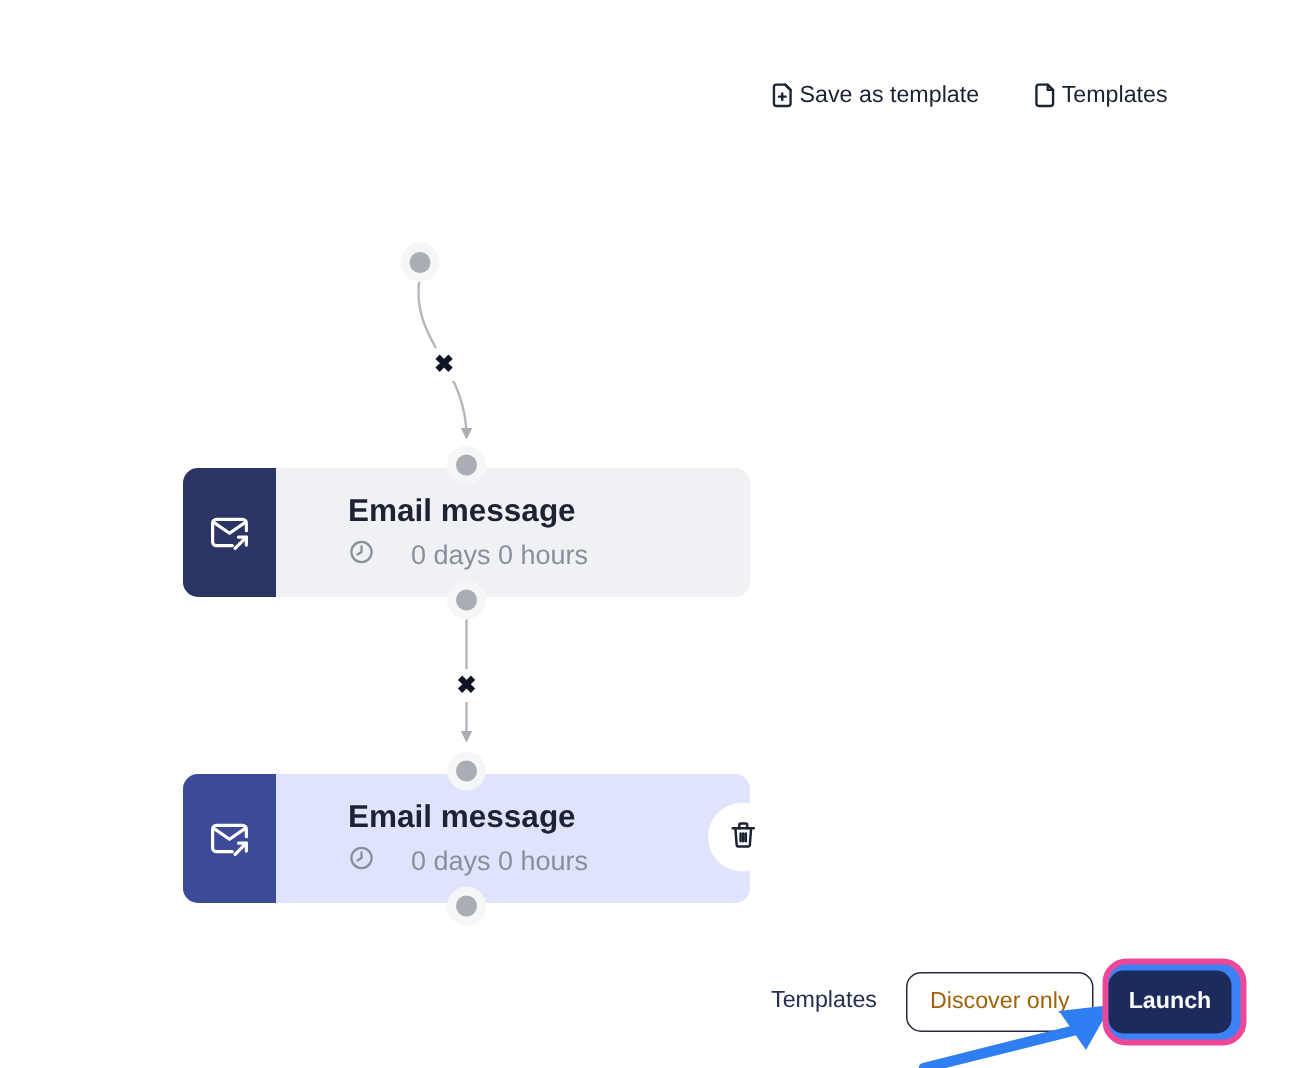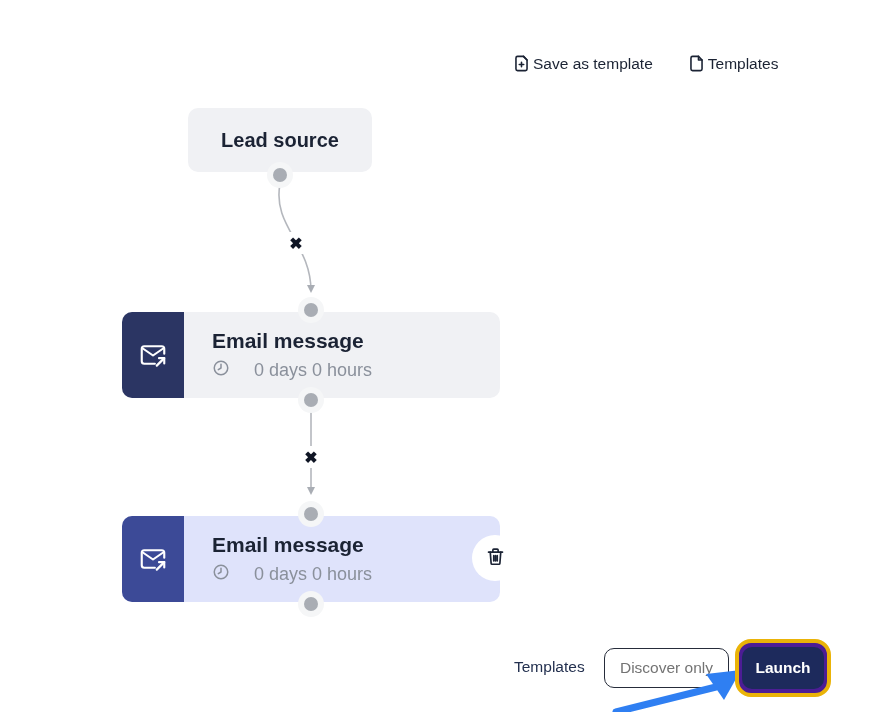--- a/index.html
+++ b/index.html
@@ -60,21 +60,21 @@
   .step-iconbox {
     width: 62px; height: 86px;
     border-radius: 10px 0 0 10px;
     background: #2b3563;
     display: flex;
     align-items: center;
     justify-content: center;
     flex: 0 0 62px;
   }
   .step-1 .step-iconbox { background: #3c4a97; }
-  .step-body { padding-left: 28px; }
+  .step-body { padding-left: 28px; margin-left: 20px; }
   .step-title {
     font-size: 21px;
     font-weight: 700;
     color: #1b2334;
     line-height: 1.25;
   }
   .step-delay {
     display: flex;
     align-items: center;
     gap: 24px;
@@ -132,34 +132,33 @@
     cursor: pointer;
   }
   .btn-discover {
     position: absolute;
     left: 604px; top: 648px;
     width: 125px; height: 40px;
     background: #ffffff;
     border: 1.4px solid #262c3a;
     border-radius: 10px;
     font-size: 15.5px;
-    color: #737373;
+    color: #a16207;
     font-family: inherit;
     cursor: pointer;
   }
   .launch-ring {
     position: absolute;
     left: 735px; top: 639px;
     width: 96px; height: 58px;
-    border: 4px solid #eab308;
+    border: 4px solid #ec4899;
     border-radius: 16px;
-    background: #4c1d95;
-    display: flex;
-    align-items: center;
-    justify-content: center;
+    background: #3b82f6;
+    display: flex;
+    align-items: center;
     z-index: 5;
   }
   .btn-launch {
     width: 82px; height: 42px;
     background: #1d2a5c;
     border: none;
     border-radius: 10px;
     color: #ffffff;
     font-size: 15.5px;
     font-weight: 700;
@@ -211,23 +210,20 @@
       <span>
         <svg width="19" height="19" viewBox="0 0 24 24" fill="none" stroke="#1b2334" stroke-width="2" stroke-linecap="round" stroke-linejoin="round">
           <path d="M14.5 3 H7 a2 2 0 0 0 -2 2 v14 a2 2 0 0 0 2 2 h10 a2 2 0 0 0 2 -2 V7.5 Z"></path>
           <path d="M14.5 3 V7.5 H19"></path>
         </svg>
       </span>
       <span>Templates</span>
     </button>
   </div>
 
-  <div class="node node-lead">
-    <span>Lead source</span>
-  </div>
 
   <div class="node node-step step-0">
     <div class="step-iconbox">
       <svg width="30" height="30" viewBox="0 0 24 24" fill="none" stroke="#ffffff" stroke-width="1.7" stroke-linecap="round" stroke-linejoin="round">
         <path d="M21 11 V7 a2 2 0 0 0 -2 -2 H5 a2 2 0 0 0 -2 2 v10 a2 2 0 0 0 2 2 h8.5"></path>
         <path d="M3.6 6.6 L12 12.4 L20.4 6.6"></path>
         <path d="M15 20.5 L21 14.5"></path>
         <path d="M16.8 14.5 H21 V18.7"></path>
       </svg>
     </div>

